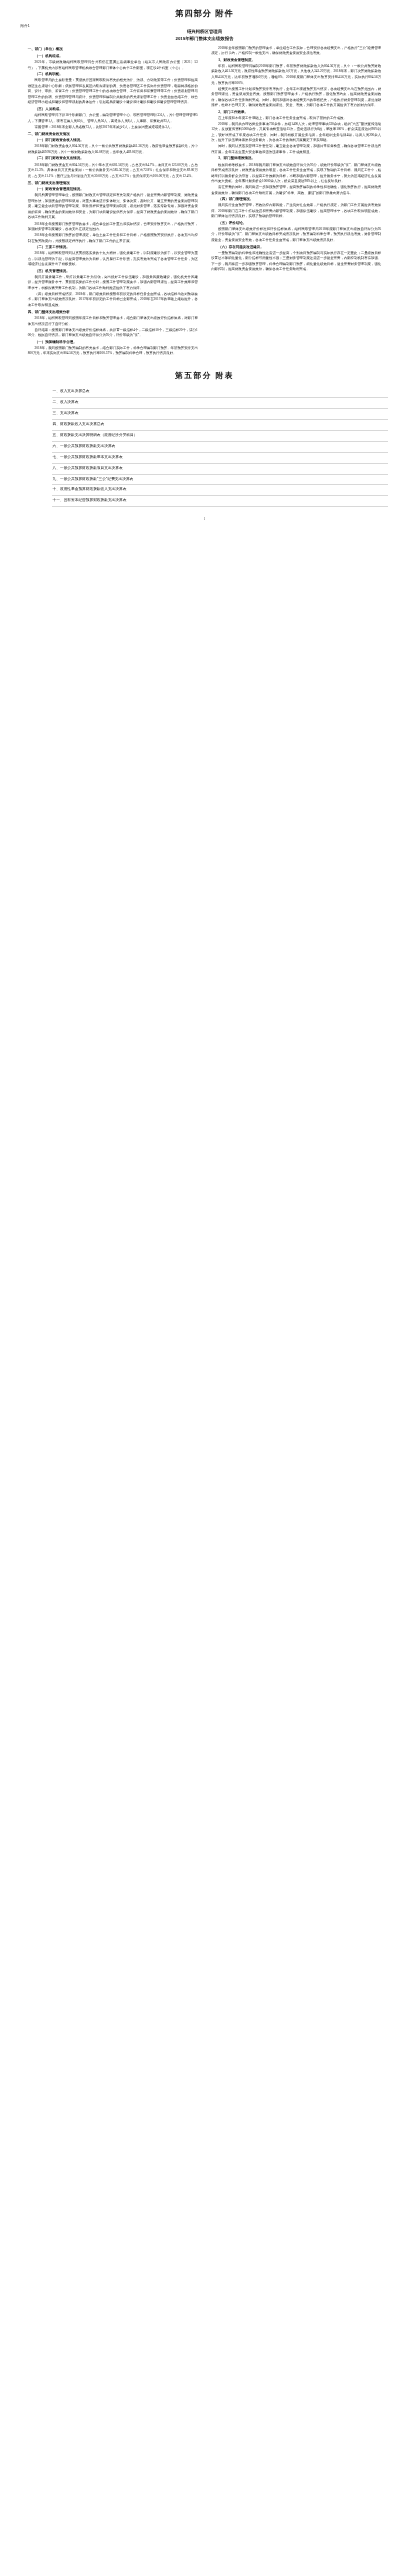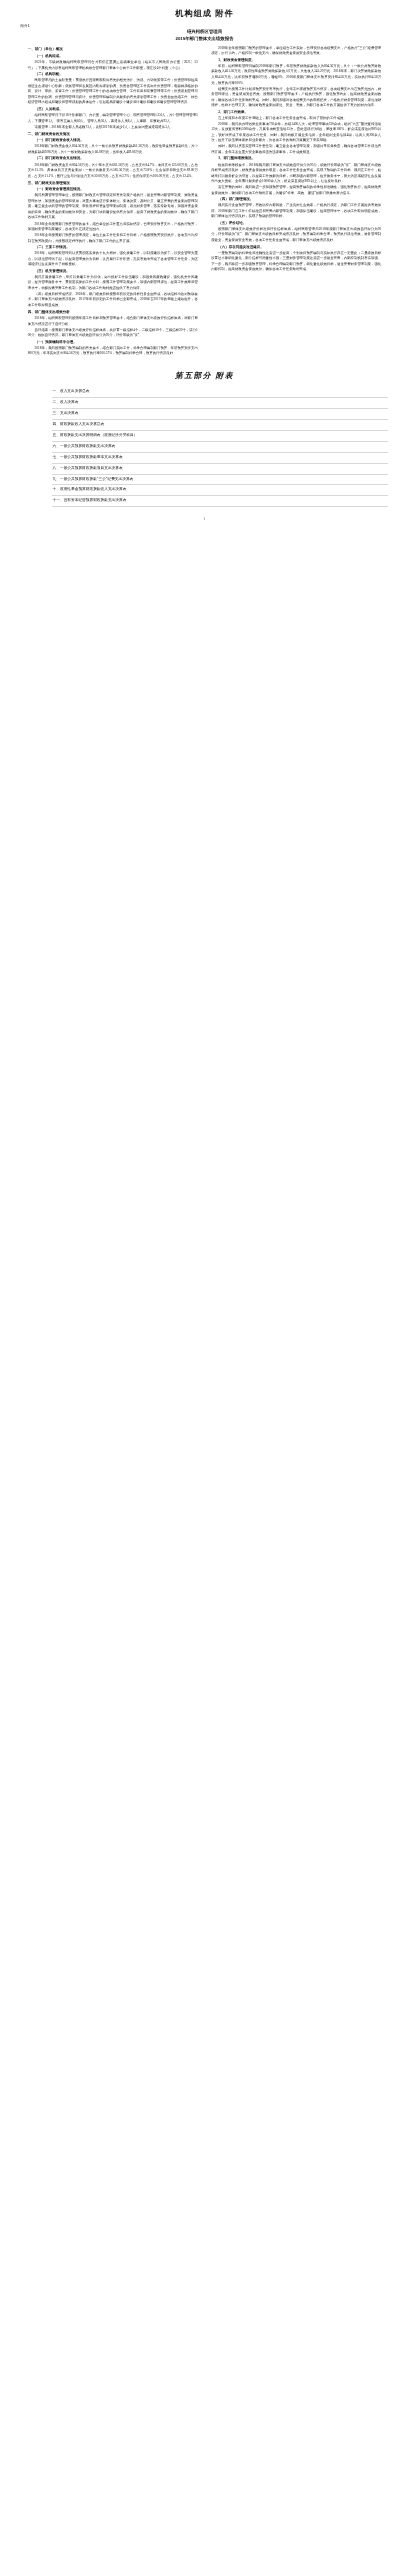--- a/index.html
+++ b/index.html
@@ -80,21 +80,20 @@
     margin-top: 13.4px;
     padding: 0 20.6px;
   }
   .appendix-title {
     text-align: center;
     font-size: 7.7px;
     font-weight: bold;
     letter-spacing: 1.5px;
     margin: 7.2px 0 6.2px 0;
     font-family: "Liberation Sans", "DejaVu Sans", sans-serif;
-    font-style: italic;
   }
   .appendix ol {
     list-style: none;
     margin: 0;
     padding: 0 0 0 31px;
   }
   .appendix li {
     font-size: 3.7px;
     line-height: 2.55;
     border-bottom: 0.5px solid #d8d8d8;
@@ -107,21 +106,21 @@
     font-size: 3.1px;
     color: #444;
     margin-top: 9.3px;
   }
 </style>
 </head>
 <body>
 
 <div class="page">
 
-  <div class="section-title">机构组成  附件</div>
+  <div class="section-title">第四部分  附件</div>
 
   <div class="attach-label">附件1</div>
 
   <div class="doc-title">
     <div>绍兴柯桥区管理局</div>
     <div>2019年部门整体支出绩效报告</div>
   </div>
 
   <div class="columns">
     <div class="col" id="left-col">

